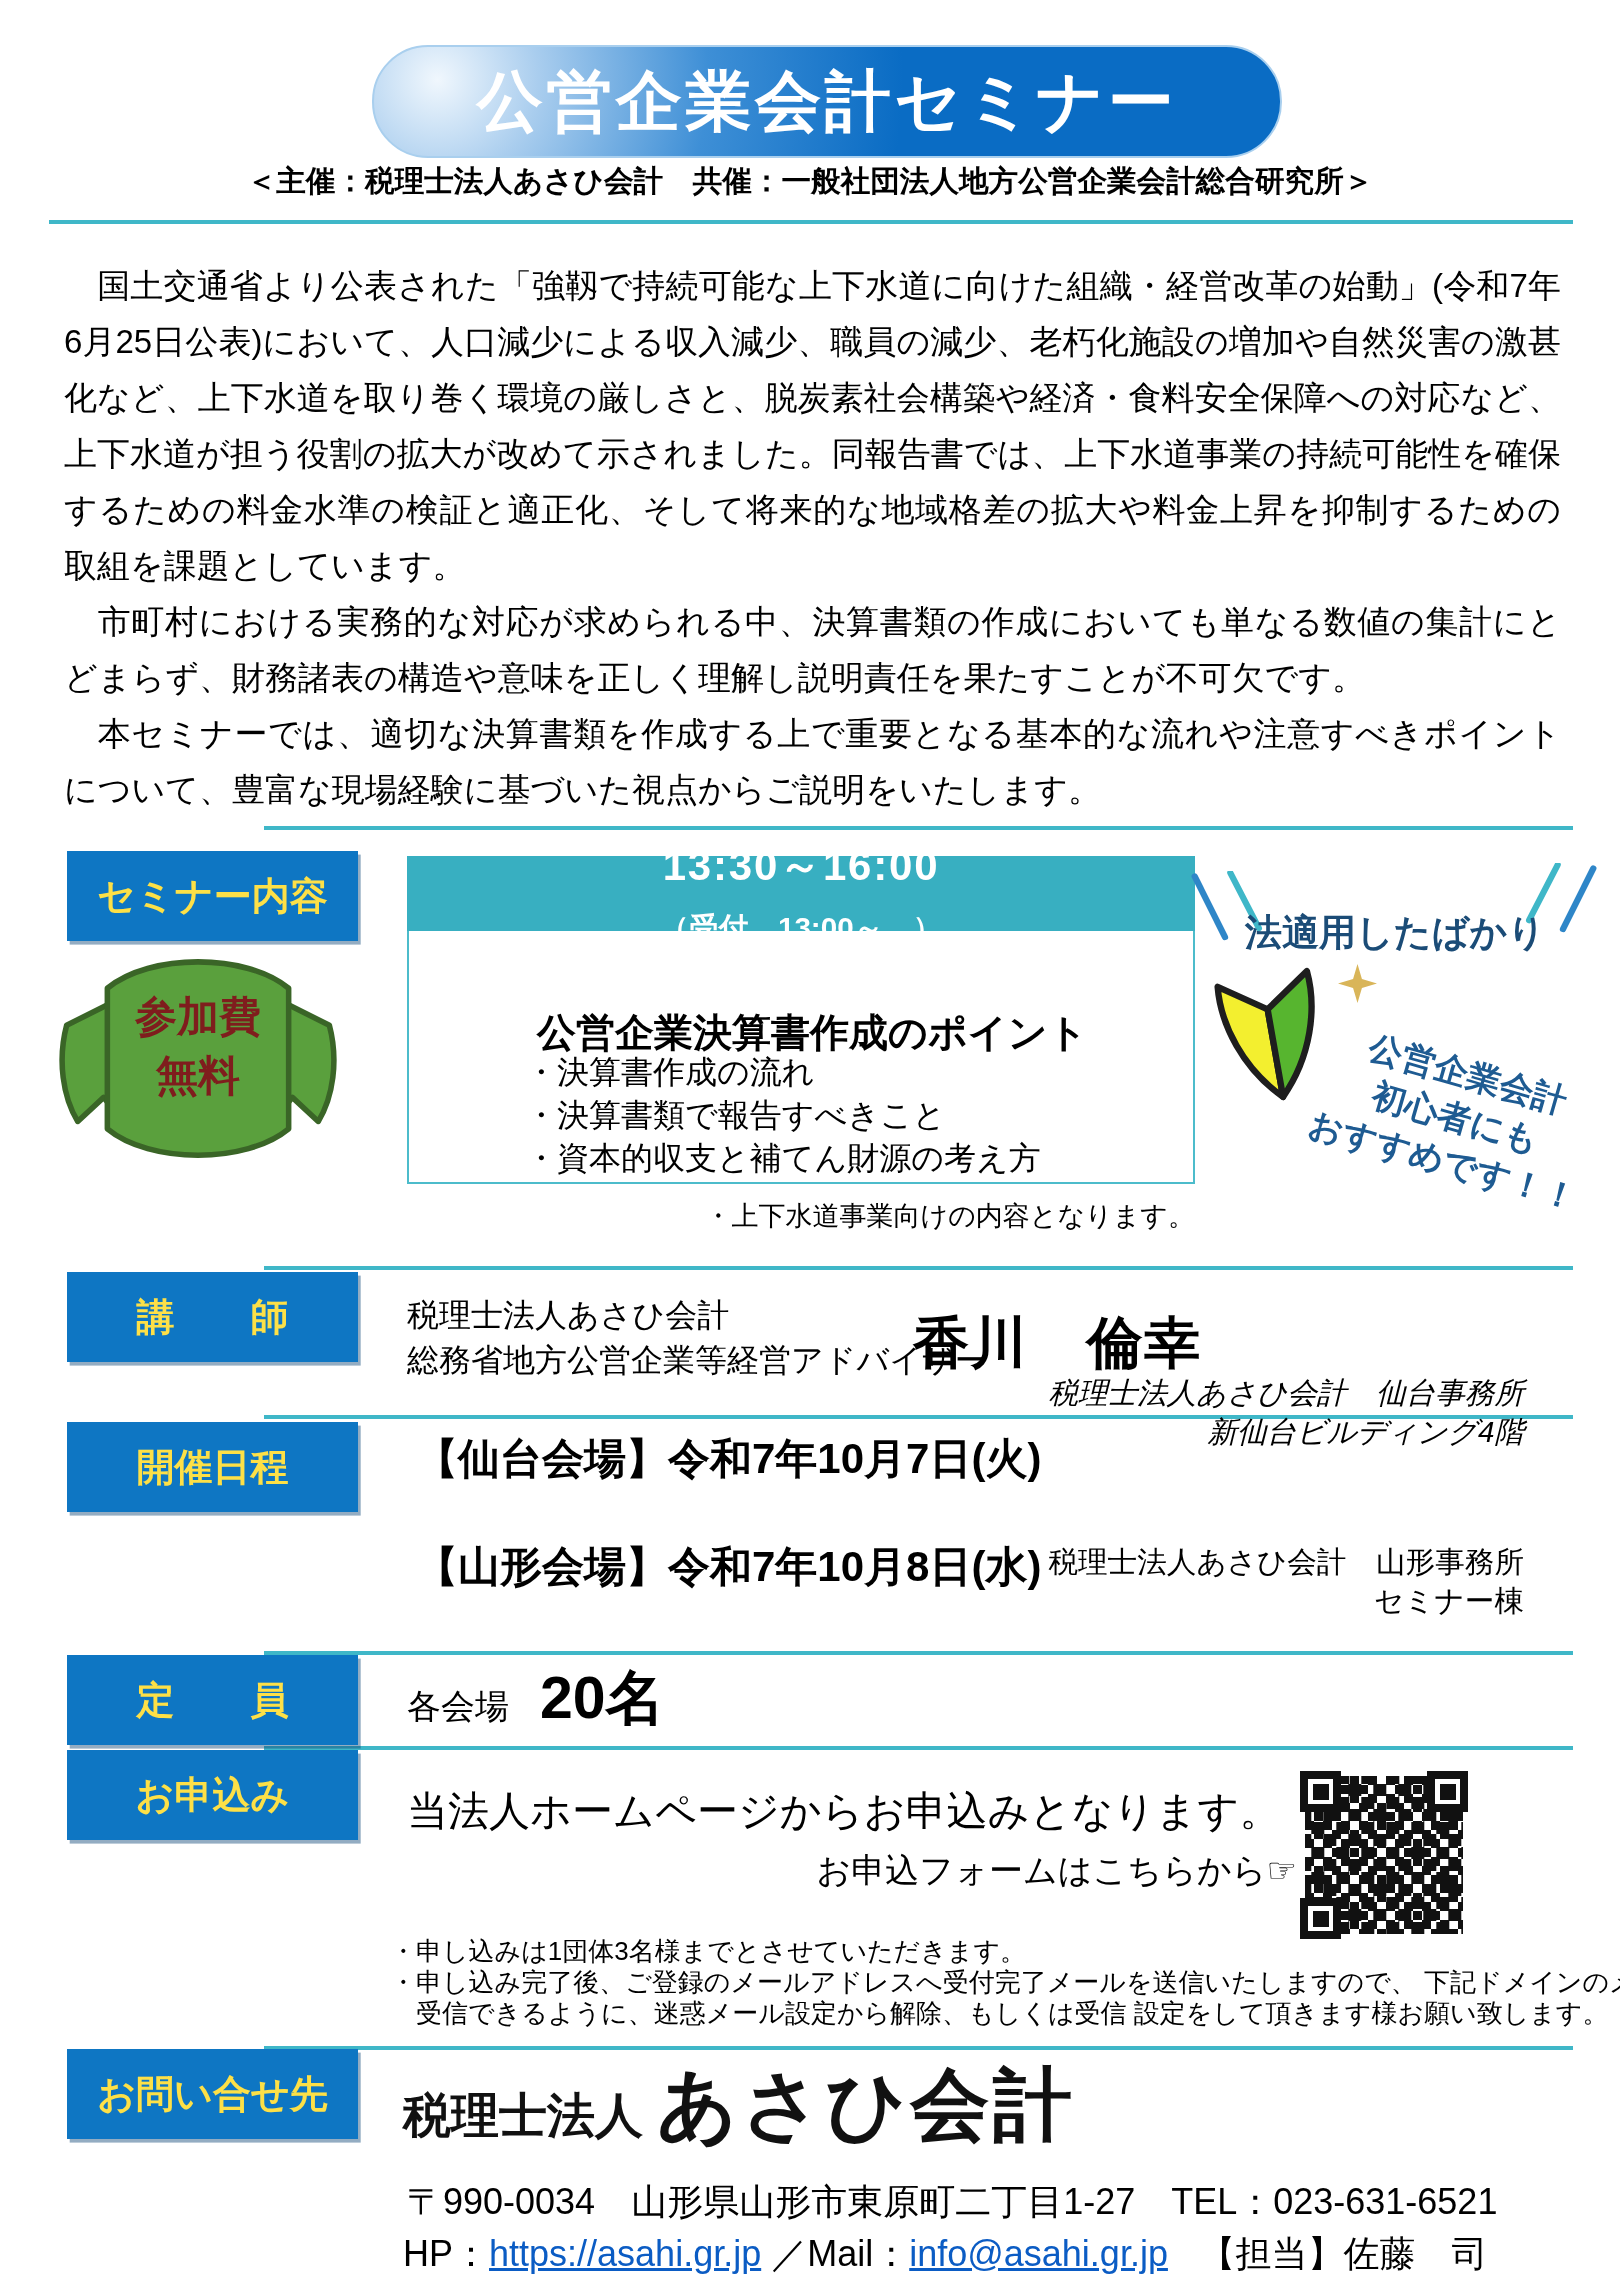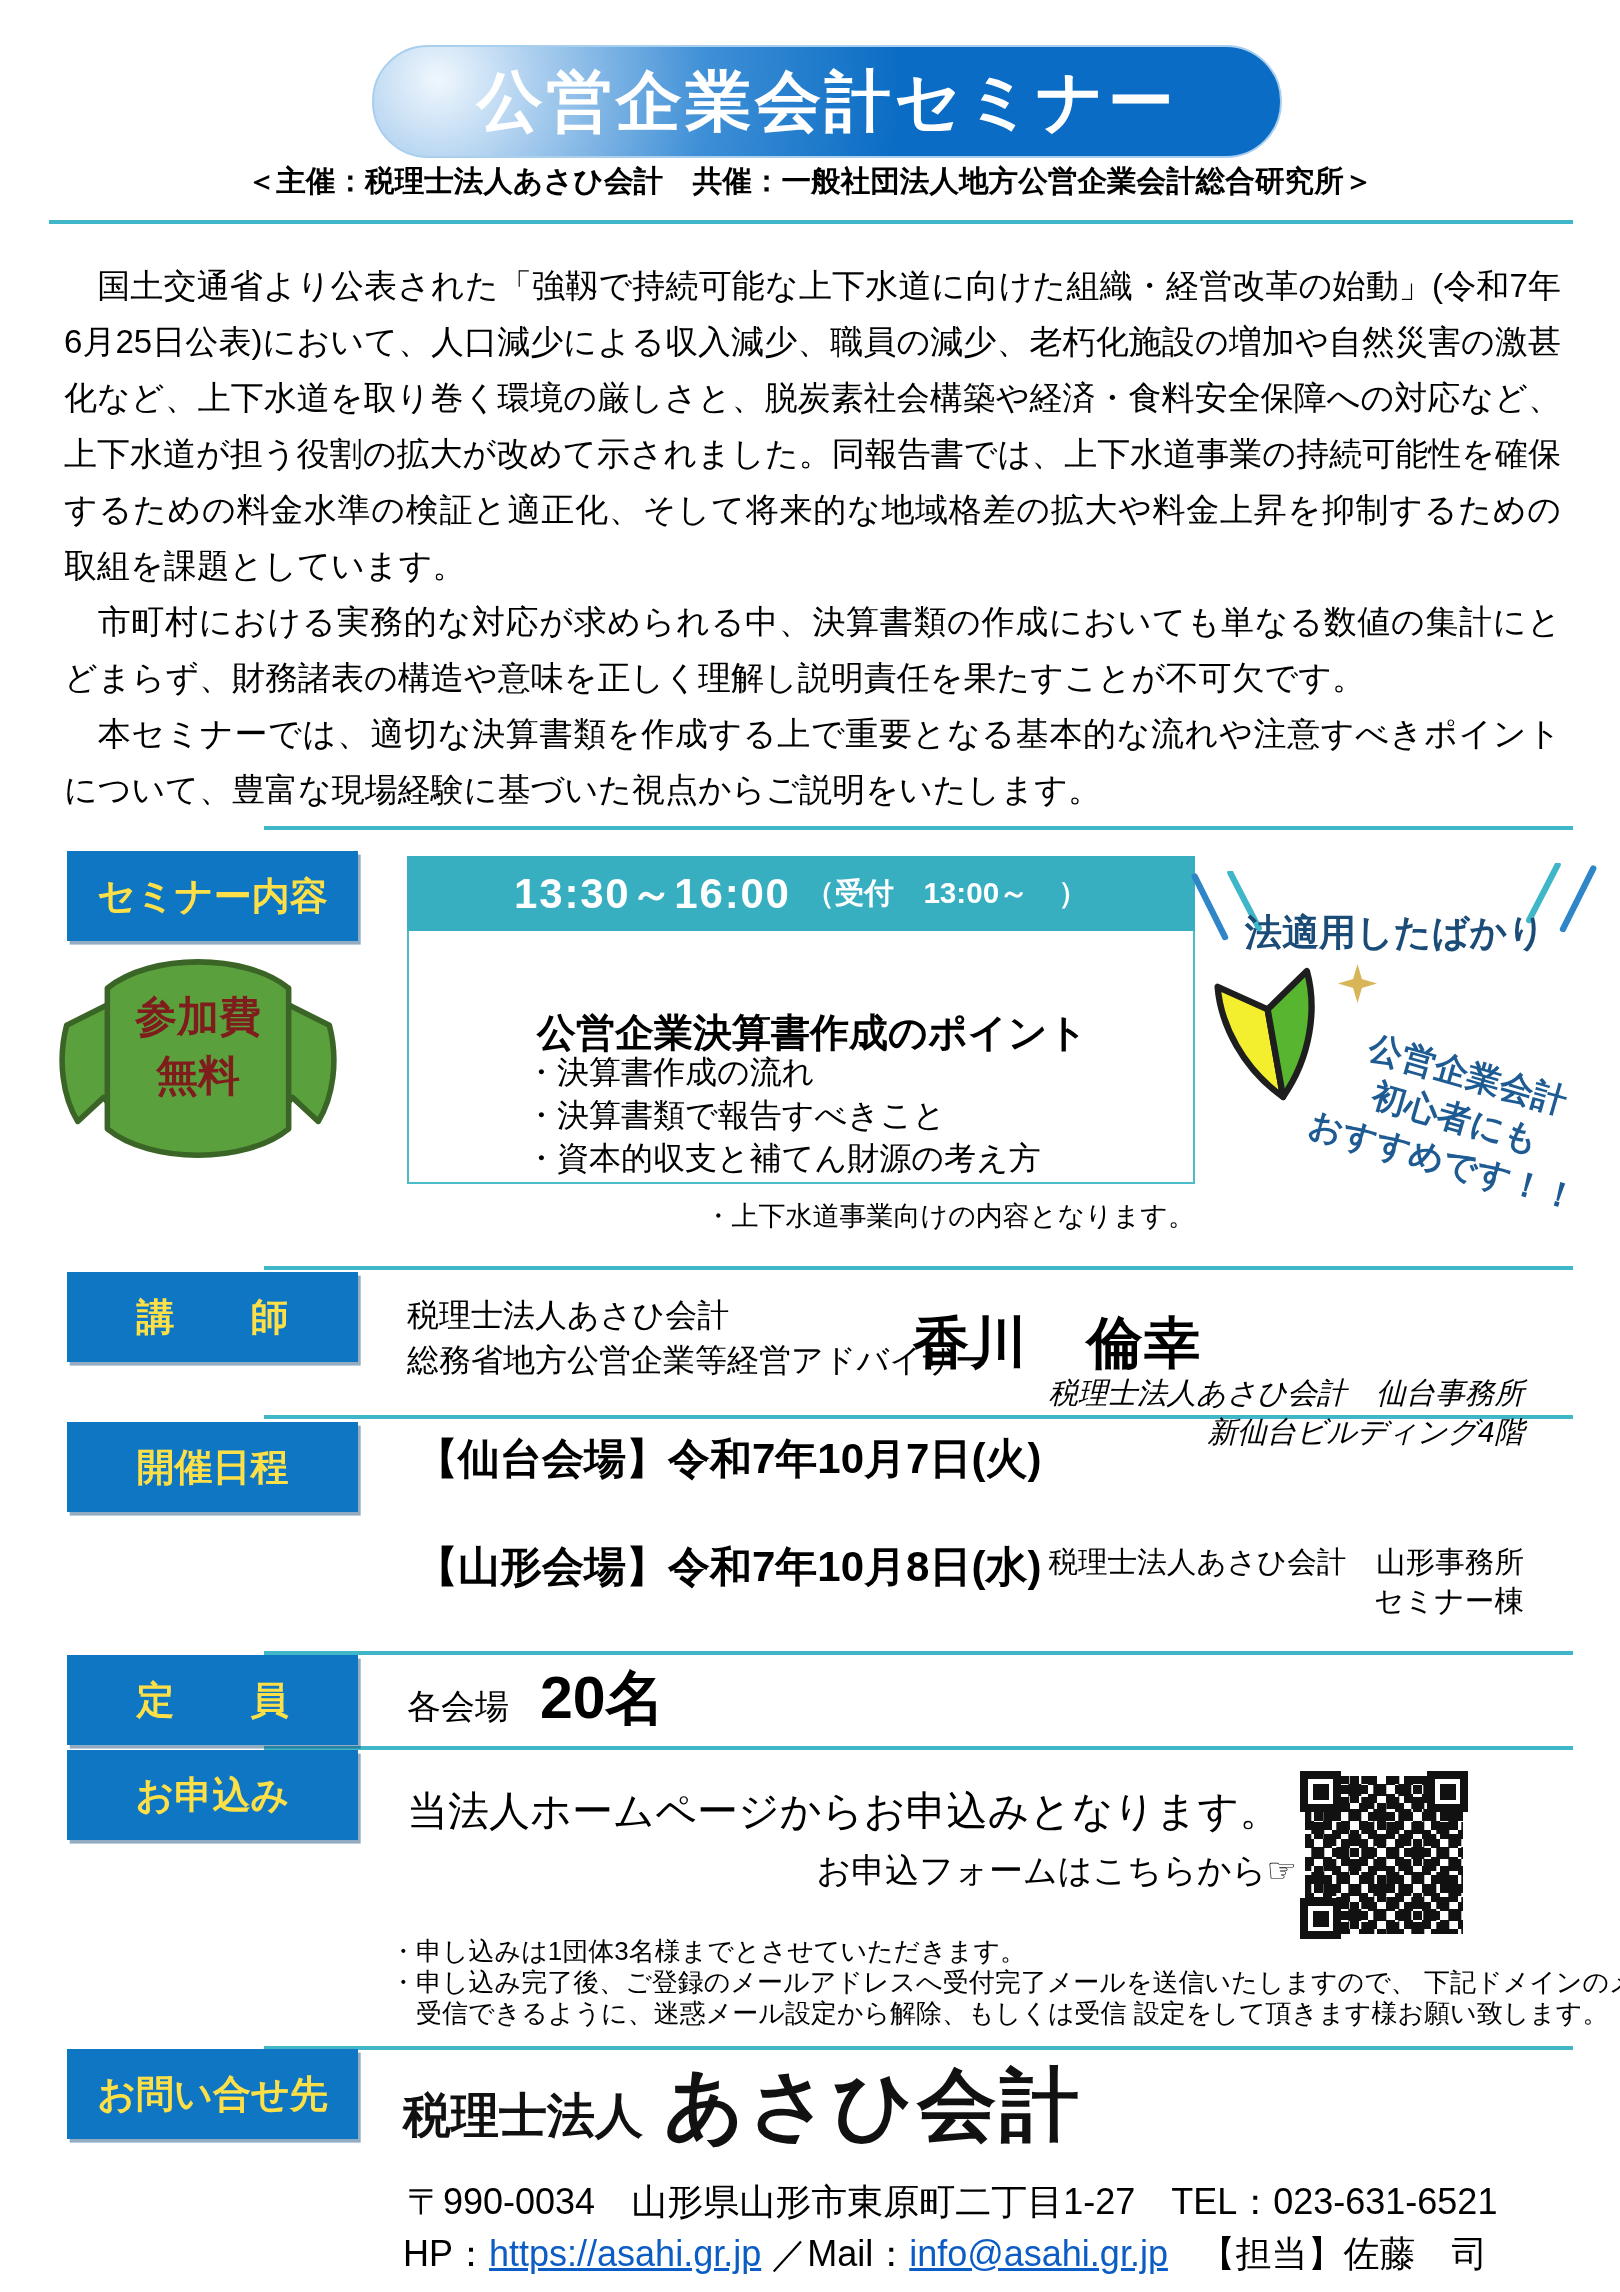--- a/index.html
+++ b/index.html
@@ -19,21 +19,21 @@
              font-size:38px;font-weight:700;display:flex;align-items:center;justify-content:center;
              box-shadow:2.7px 3.6px 0 rgba(16,70,120,.45);}
   
   .ribbon{position:absolute;left:50px;top:942px;width:296px;height:240px;}
   .ribbon svg{position:absolute;inset:0;}
   .ribbon .rtext{position:absolute;left:0;top:45px;width:100%;text-align:center;color:#7f1d1d;
                  font-size:42px;font-weight:700;line-height:59px;}
   
   .cbox{position:absolute;left:407px;top:856px;width:788px;height:328px;background:#fff;border:2.7px solid #4cbccb;box-sizing:border-box;}
   .cbar{position:absolute;left:407px;top:856px;width:788px;height:75px;background:#38afc1;color:#fff;
-        display:flex;align-items:center;justify-content:center;gap:14.3px;}
+        display:flex;align-items:center;justify-content:center;gap:14.3px;flex-direction:column;}
   .cbar .t1{font-size:42px;font-weight:600;letter-spacing:1.8px;}
   .cbar .t2{font-size:29.6px;font-weight:600;}
   .topic-title{position:absolute;left:537px;top:1006px;font-size:39px;font-weight:700;}
   .topics{position:absolute;left:525px;top:1051px;font-size:32px;line-height:43px;}
   .note{position:absolute;left:407px;top:1198px;width:788px;text-align:right;font-size:27px;}
   
   .promo-head{position:absolute;left:1245px;top:908px;font-size:37px;font-weight:700;color:#1b4c77;}
   .slash{position:absolute;}
   .wakaba{position:absolute;left:1218px;top:969px;width:109px;height:136px;transform:rotate(-10deg);}
   .sparkle{position:absolute;left:1338px;top:964px;width:39px;height:39px;}
@@ -56,21 +56,21 @@
   .app-notes div{white-space:pre;}
   .qr{position:absolute;left:1300px;top:1771px;width:168px;height:168px;background:#fff;}
   .qr-pat{position:absolute;inset:5.4px;background:
       repeating-conic-gradient(#111 0% 25%, transparent 0% 50%) 0 0/18px 18px,
       repeating-conic-gradient(#111 0% 25%, transparent 0% 50%) 6.3px 8px/25px 25px;background-color:#fff;}
   .qr-f{position:absolute;width:41px;height:41px;border:8px solid #111;background:#fff;box-sizing:border-box;}
   .qr-f::after{content:"";position:absolute;inset:4.5px;background:#111;}
   .qr-f.tl{left:0;top:0;} .qr-f.tr{right:0;top:0;} .qr-f.bl{left:0;bottom:0;}
   
   .logo{position:absolute;left:403px;top:2053px;display:flex;align-items:baseline;color:#111;}
-  .logo .l1{font-size:48px;font-weight:700;margin-right:21px;}
+  .logo .l1{font-size:48px;font-weight:700;margin-right:14px;}
   .logo .l2{font-size:79px;font-weight:700;letter-spacing:3.6px;}
   .addr{position:absolute;left:407px;top:2178px;font-size:36px;}
   .hp{position:absolute;left:403px;top:2230px;font-size:36px;}
   .hp a{color:#0b5cc4;text-decoration:underline;cursor:pointer;}
 </style>
 </head>
 <body>
 
 <div id="page">
 

